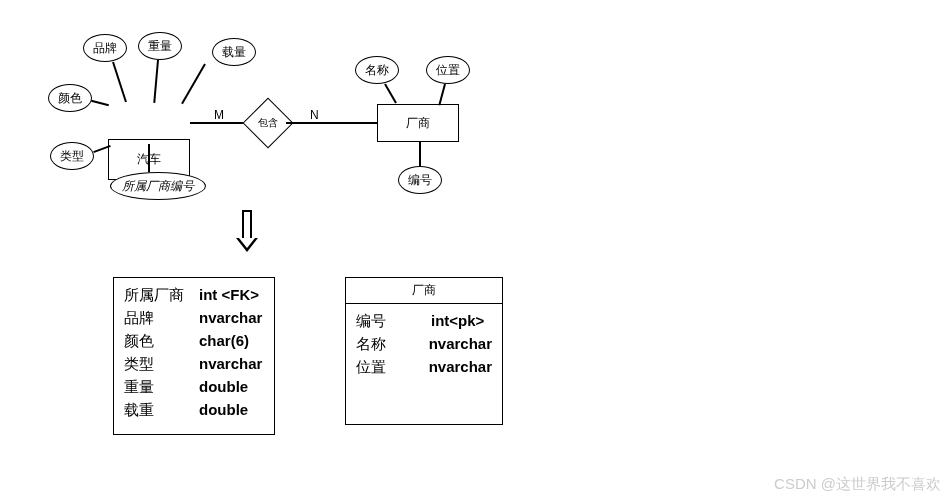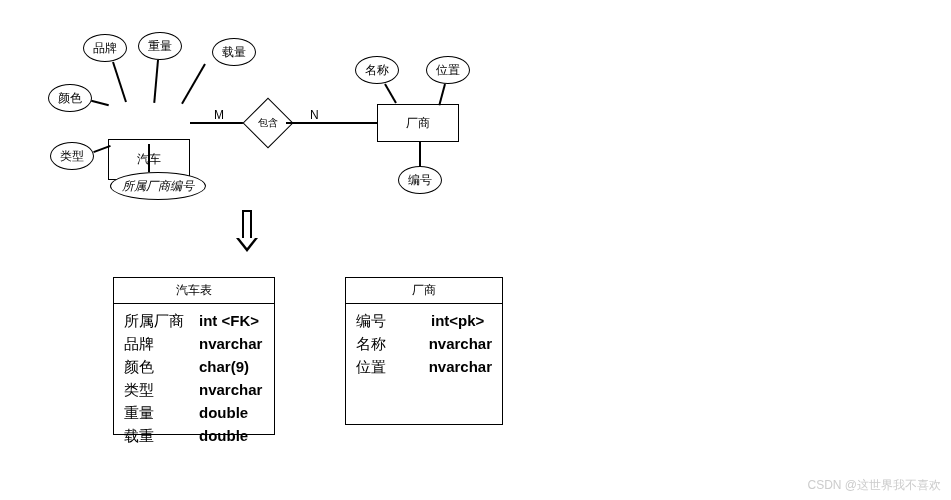--- a/index.html
+++ b/index.html
@@ -108,21 +108,21 @@
       display: flex;
       padding: 2px 0;
       font-size: 15px;
     }
     .col-name { width: 75px; }
     .col-type { flex: 1; font-weight: bold; }
     .watermark {
       position: absolute;
       right: 10px;
       bottom: 6px;
-      font-size: 12px;
+      font-size: 15px;
       color: #ccc;
     }
   </style>
 </head>
 <body>
 
 <div class="rect" style="left:108px; top:103px; width:82px; height:41px;margin-top:36px;">
   <span>汽车</span>
 </div>
 
@@ -185,33 +185,32 @@
   <span>编号</span>
 </div>
 <div class="line" style="left:419px; top:142px; width:2px; height:24px;"></div>
 
 <div class="arrow-down" style="left:236px; top:210px;">
   <div class="arrow-stem"></div>
   <div class="arrow-head"></div>
 </div>
 
 <div class="table-box" style="left:113px; top:277px; width:162px; height:158px;">
-  <div class="table-header">汽车表</div>
   <div class="table-body">
     <div class="table-row">
         <span class="col-name">所属厂商</span>
         <span class="col-type">int   &lt;FK&gt;</span>
       </div>
     <div class="table-row">
         <span class="col-name">品牌</span>
         <span class="col-type">nvarchar</span>
       </div>
     <div class="table-row">
         <span class="col-name">颜色</span>
-        <span class="col-type">char(9)</span>
+        <span class="col-type">char(6)</span>
       </div>
     <div class="table-row">
         <span class="col-name">类型</span>
         <span class="col-type"> nvarchar</span>
       </div>
     <div class="table-row">
         <span class="col-name">重量</span>
         <span class="col-type">double</span>
       </div>
     <div class="table-row">

